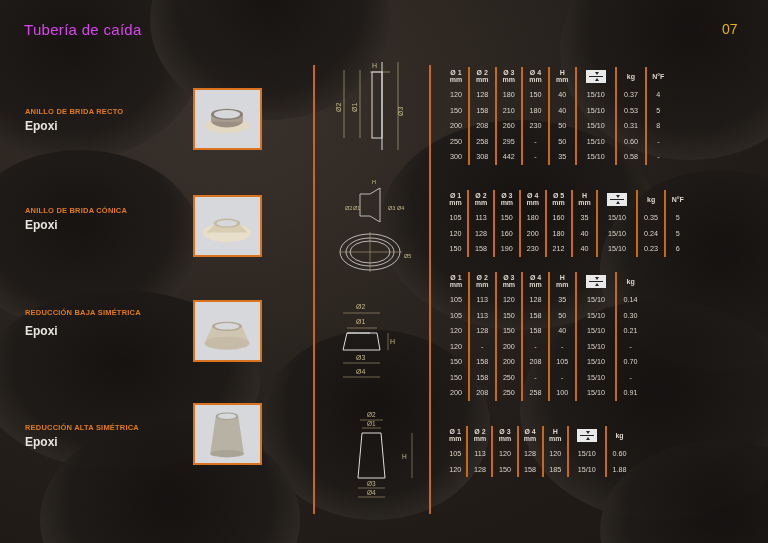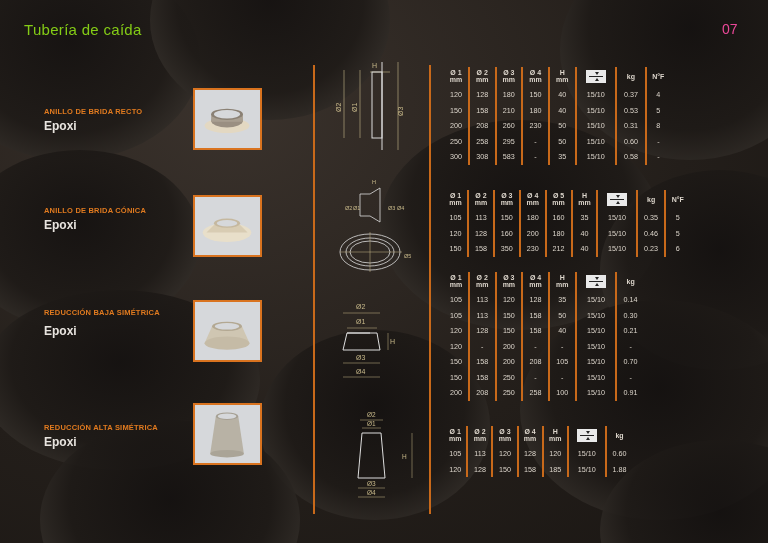--- a/index.html
+++ b/index.html
@@ -1,22 +1,22 @@
 <!DOCTYPE html>
 <html><head>
 <meta charset="utf-8">
 <style>
 *{box-sizing:border-box;margin:0;padding:0}
 body{width:768px;height:543px;overflow:hidden;background:#2a2420;font-family:"Liberation Sans",sans-serif;position:relative}
 .bg{position:absolute;inset:0;overflow:hidden;background:radial-gradient(ellipse at 30% 20%,#3a322c 0%,#231e1a 60%,#1a1613 100%)}
 .bg .pipe{position:absolute;border-radius:50%;background:radial-gradient(ellipse at 50% 40%,#141110 0%,#1e1a17 55%,#35302b 80%,#262120 100%);opacity:.9}
-.title{position:absolute;left:24px;top:21px;font-size:15px;color:#84cc16;letter-spacing:.3px}
-.pagenum{position:absolute;left:722px;top:21px;font-size:14px;color:#ec4899}
+.title{position:absolute;left:24px;top:21px;font-size:15px;color:#d946ef;letter-spacing:.3px}
+.pagenum{position:absolute;left:722px;top:21px;font-size:14px;color:#eab308}
 .vline{position:absolute;top:65px;height:449px;width:2px;background:#c8691a}
-.prod{position:absolute;left:44px}
+.prod{position:absolute;left:25px}
 .prod .name{font-size:7.5px;font-weight:bold;color:#e07a1f;letter-spacing:.2px;white-space:nowrap}
 .prod .sub{font-size:12px;color:#e8e4df;margin-top:3px;font-weight:bold}
 .thumb{position:absolute;left:193px;width:69px;height:62px;background:#d6d8db;border:2px solid #d9731f}
 .thumb svg{width:100%;height:100%}
 .draw{position:absolute}
 table.spec{position:absolute;border-collapse:collapse;font-size:7.2px;color:#ddd6cc}
 table.spec th{font-weight:bold;color:#ddd6cc;text-align:center;line-height:7px;padding:2px 0 4px;font-size:7px}
 table.spec td{text-align:center;height:15.5px}
 table.spec th,table.spec td{border-right:2px solid #c8691a}
 table.spec th:last-child,table.spec td:last-child{border-right:none}
@@ -129,21 +129,21 @@
         <td>295</td>
         <td>-</td>
         <td>50</td>
         <td>15/10</td>
         <td>0.60</td>
         <td>-</td>
       </tr>
       <tr>
         <td>300</td>
         <td>308</td>
-        <td>583</td>
+        <td>442</td>
         <td>-</td>
         <td>35</td>
         <td>15/10</td>
         <td>0.58</td>
         <td>-</td>
       </tr>
     </tbody>
 </table>
 
 <div class="prod" style="top:206px">
@@ -205,27 +205,27 @@
         <td>5</td>
       </tr>
       <tr>
         <td>120</td>
         <td>128</td>
         <td>160</td>
         <td>200</td>
         <td>180</td>
         <td>40</td>
         <td>15/10</td>
-        <td>0.46</td>
+        <td>0.24</td>
         <td>5</td>
       </tr>
       <tr>
         <td>150</td>
         <td>158</td>
-        <td>350</td>
+        <td>190</td>
         <td>230</td>
         <td>212</td>
         <td>40</td>
         <td>15/10</td>
         <td>0.23</td>
         <td>6</td>
       </tr>
     </tbody>
 </table>
 

